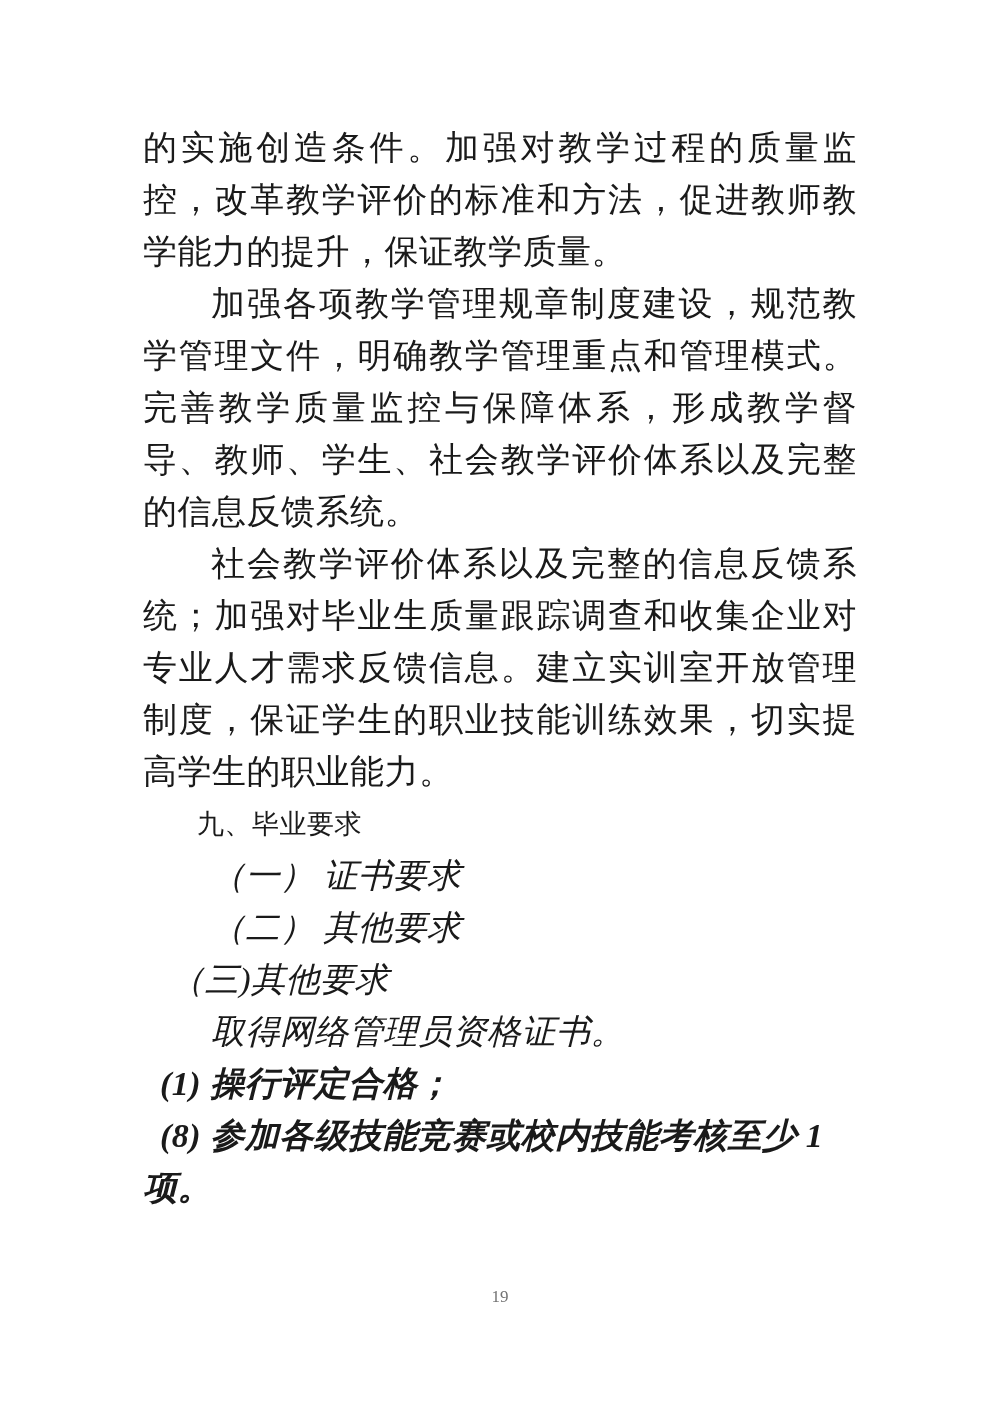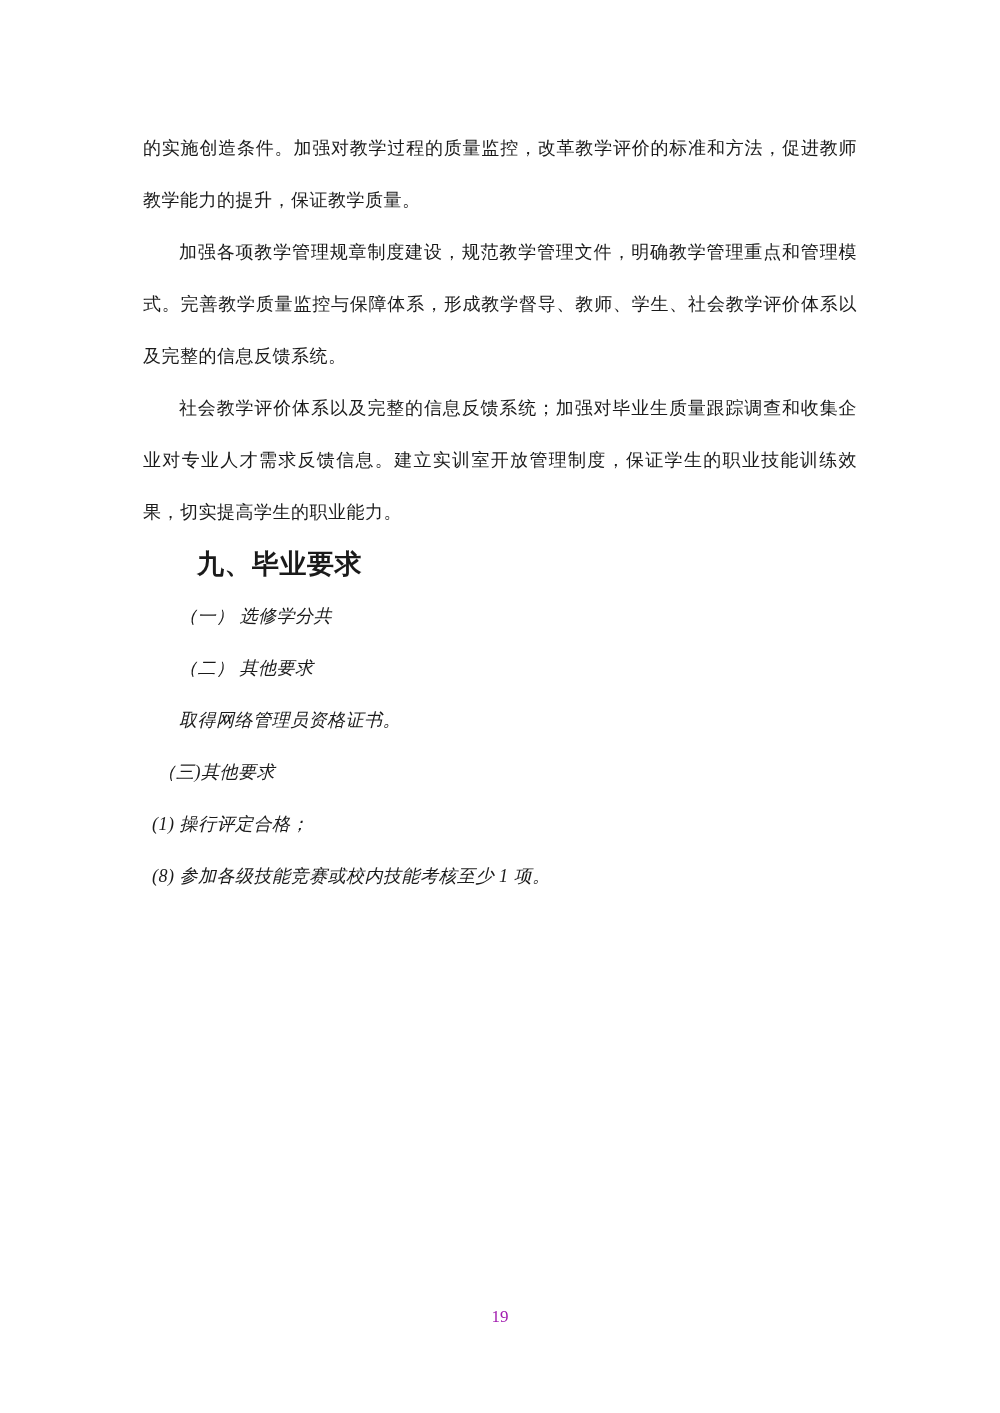--- a/index.html
+++ b/index.html
@@ -16,75 +16,74 @@
     inset: 0;
     background: #ffffff;
   }
   .content {
     position: absolute;
     left: 143px;
     top: 122px;
     width: 714px;
   }
   .line-block {
-    font-size: 18px;
+    font-size: 34px;
     line-height: 52px;
     letter-spacing: 0.5px;
   }
   .body-par {
     text-align: justify;
   }
   .indent-2 { text-indent: 2em; }
   .indent-08 { text-indent: 0.8em; }
-  .indent-05 { text-indent: 0.5em; }
+  .indent-05 { text-indent: 0.5em; font-weight: bold; }
   .heading {
     font-family: "Liberation Sans", "DejaVu Sans", sans-serif;
-    font-weight: bold;
+    font-weight: normal;
     font-size: 27px;
   }
   .kai {
     font-style: italic;
     font-family: "Liberation Serif", "DejaVu Serif", serif;
   }
   .footer {
     position: absolute;
     left: 0;
     right: 0;
     top: 1286px;
     text-align: center;
     font-size: 17px;
     line-height: 22px;
-    color: #a21caf;
+    color: #737373;
     font-family: "Liberation Serif", "DejaVu Serif", serif;
-    margin-top: 20px;
   }
 </style>
 </head>
 <body>
 
 <div class="page">
 
   <div class="content">
 
     <p class="line-block body-par">的实施创造条件。加强对教学过程的质量监控，改革教学评价的标准和方法，促进教师教学能力的提升，保证教学质量。</p>
 
     <p class="line-block body-par indent-2">加强各项教学管理规章制度建设，规范教学管理文件，明确教学管理重点和管理模式。完善教学质量监控与保障体系，形成教学督导、教师、学生、社会教学评价体系以及完整的信息反馈系统。</p>
 
     <p class="line-block body-par indent-2">社会教学评价体系以及完整的信息反馈系统；加强对毕业生质量跟踪调查和收集企业对专业人才需求反馈信息。建立实训室开放管理制度，保证学生的职业技能训练效果，切实提高学生的职业能力。</p>
 
     <p class="line-block heading indent-2">九、毕业要求</p>
 
-    <p class="line-block kai indent-2">（一） 选修学分共</p>
+    <p class="line-block kai indent-2">（一） 证书要求</p>
 
 
     <p class="line-block kai indent-2">（二） 其他要求</p>
 
+    <p class="line-block kai indent-08">（三)其他要求</p>
+
     <p class="line-block kai indent-2">取得网络管理员资格证书。</p>
-
-    <p class="line-block kai indent-08">（三)其他要求</p>
 
     <p class="line-block kai indent-05">(1) 操行评定合格；</p>
 
     <p class="line-block kai indent-05">(8) 参加各级技能竞赛或校内技能考核至少 1 项。</p>
 
   </div>
 
   <div class="footer">
     <span>19</span>
   </div>

